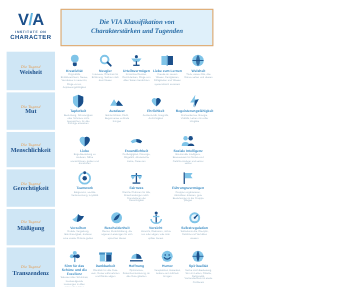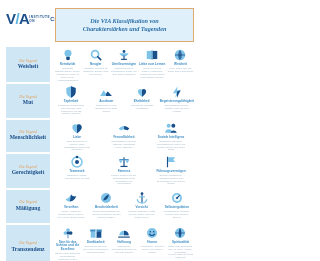--- a/index.html
+++ b/index.html
@@ -22,21 +22,21 @@
   .header{
     display:flex;
     align-items:flex-start;
     gap:5px;
     height:36px;
   }
   .logo-box{
     width:44px;
     flex:0 0 44px;
     display:flex;
-    flex-direction:row;
+    flex-direction:column;
     align-items:center;
     justify-content:flex-start;
     padding-top:3px;
   }
   .logo-mark{
     font-family:"Liberation Sans", sans-serif;
     font-weight:bold;
     font-size:15px;
     letter-spacing:-0.6px;
     color:#1b4f8a;

